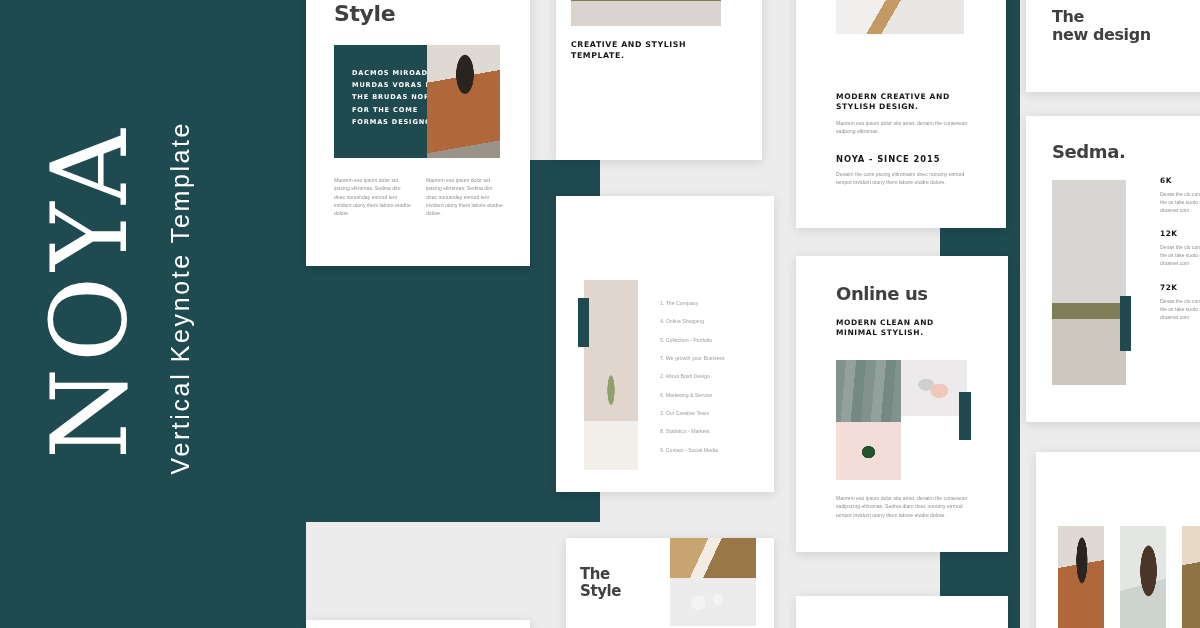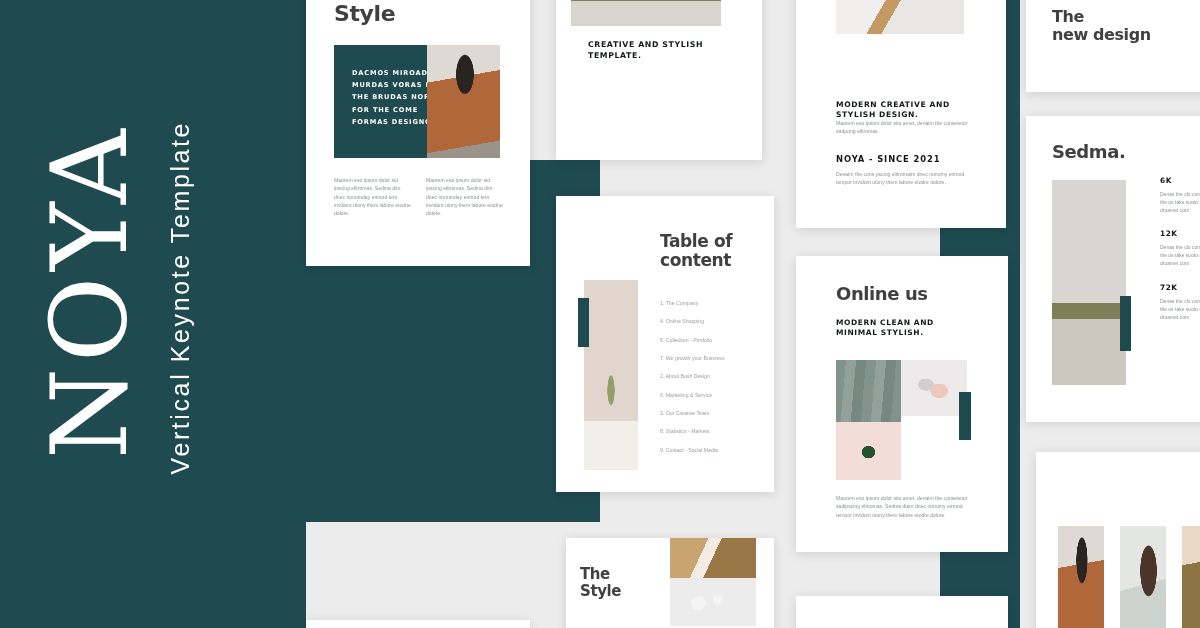--- a/index.html
+++ b/index.html
@@ -187,28 +187,26 @@
     <div class="body-txt" style="position:absolute;left:28px;top:202px;width:78px;font-size:5.1px;">Maorem eso ipsum dolor sid ipscing elitromas. Sedma dim dnec nonumday enmod tem invidunt utony them labore etodne dolore.</div>
     <div class="body-txt" style="position:absolute;left:120px;top:202px;width:78px;font-size:5.1px;">Maorem eso ipsum dolor sid ipscing elitromas. Sedma dim dnec nonumday enmod tem invidunt utony them labore etodne dolore.</div>
   </div>
 
 
   <div class="slide" style="left:306px; top:620px; width:224px; height:60px;"></div>
 
   <div class="slide" style="left:556px; top:-64px; width:206px; height:224px;">
     <div class="photo ph-table" style="position:absolute;left:15px;top:2px;width:150px;height:88px;"></div>
 
-    <div class="h-sub" style="position:absolute;left:15px;top:104px;width:130px;font-size:7.8px;margin-left:17px;">CREATIVE AND STYLISH TEMPLATE.</div>
+    <div class="h-sub" style="position:absolute;left:15px;top:104px;width:130px;font-size:7.8px;">CREATIVE AND STYLISH TEMPLATE.</div>
   </div>
 
   <div class="slide" style="left:556px; top:196px; width:218px; height:296px;">
     <div class="photo ph-vase" style="position:absolute;left:28px;top:84px;width:54px;height:190px;"></div>
     <div class="accent-bar" style="left:22px;top:102px;width:11px;height:49px;"></div>
-    <div class="h-big" style="position:absolute;left:104px;top:36px;width:90px;font-size:17px;white-space:pre-line;">Table of
-content</div>
 
     <div style="position:absolute;left:104px;top:103px;width:104px;">
       <div class="tiny-txt" style="font-size:5.2px;margin-bottom:9.5px;">1. The Company</div>
       <div class="tiny-txt" style="font-size:5.2px;margin-bottom:9.5px;">4. Online Shopping</div>
       <div class="tiny-txt" style="font-size:5.2px;margin-bottom:9.5px;">5. Collection - Portfolio</div>
       <div class="tiny-txt" style="font-size:5.2px;margin-bottom:9.5px;">7. We growth your Business</div>
       <div class="tiny-txt" style="font-size:5.2px;margin-bottom:9.5px;">2. About Bosh Design</div>
       <div class="tiny-txt" style="font-size:5.2px;margin-bottom:9.5px;">6. Marketing &amp; Service</div>
       <div class="tiny-txt" style="font-size:5.2px;margin-bottom:9.5px;">3. Our Creative Team</div>
       <div class="tiny-txt" style="font-size:5.2px;margin-bottom:9.5px;">8. Statistics - Markets</div>
@@ -219,24 +217,24 @@
   <div class="slide" style="left:566px; top:538px; width:208px; height:150px;">
     <div class="h-big" style="position:absolute;left:14px;top:28px;width:70px;font-size:15px;white-space:pre-line;">The
 Style</div>
     <div class="photo ph-wood" style="position:absolute;left:104px;top:-12px;width:86px;height:52px;"></div>
     <div class="photo ph-earbuds" style="position:absolute;left:104px;top:40px;width:86px;height:48px;"></div>
   </div>
 
   <div class="slide" style="left:796px; top:-72px; width:210px; height:300px;">
     <div class="photo ph-chair" style="position:absolute;left:40px;top:2px;width:128px;height:104px;"></div>
 
-    <div class="h-sub" style="position:absolute;left:40px;top:172px;width:136px;font-size:7.6px;">MODERN CREATIVE AND STYLISH DESIGN.</div>
+    <div class="h-sub" style="position:absolute;left:40px;top:164px;width:136px;font-size:7.6px;">MODERN CREATIVE AND STYLISH DESIGN.</div>
     <div class="body-txt" style="position:absolute;left:40px;top:191px;width:132px;font-size:5.1px;">Maorem eso ipsum dolor sito amet, denaim the consetetur sadpong elitromas.</div>
 
-    <div class="h-sub" style="position:absolute;left:40px;top:226px;font-size:8.4px;letter-spacing:0.9px;">NOYA - SINCE 2021</div>
+    <div class="h-sub" style="position:absolute;left:40px;top:226px;font-size:8.4px;letter-spacing:0.9px;">NOYA - SINCE 2015</div>
     <div class="body-txt" style="position:absolute;left:40px;top:242px;width:132px;font-size:5.1px;">Denaim the cons pscing elitromaim dnec nonumy eirmod tempor invidunt utony them labore etodre dolore.</div>
   </div>
 
   <div class="slide" style="left:796px; top:256px; width:212px; height:296px;">
     <div class="h-big" style="position:absolute;left:40px;top:28px;font-size:18px;">Online us</div>
     <div class="h-sub" style="position:absolute;left:40px;top:62px;width:120px;font-size:7.5px;">MODERN CLEAN AND MINIMAL STYLISH.</div>
 
     <div class="photo ph-clothes" style="position:absolute;left:40px;top:104px;width:65px;height:62px;"></div>
     <div class="photo ph-bottles" style="position:absolute;left:105px;top:104px;width:66px;height:56px;"></div>
     <div class="photo ph-cactus" style="position:absolute;left:40px;top:166px;width:65px;height:58px;"></div>

